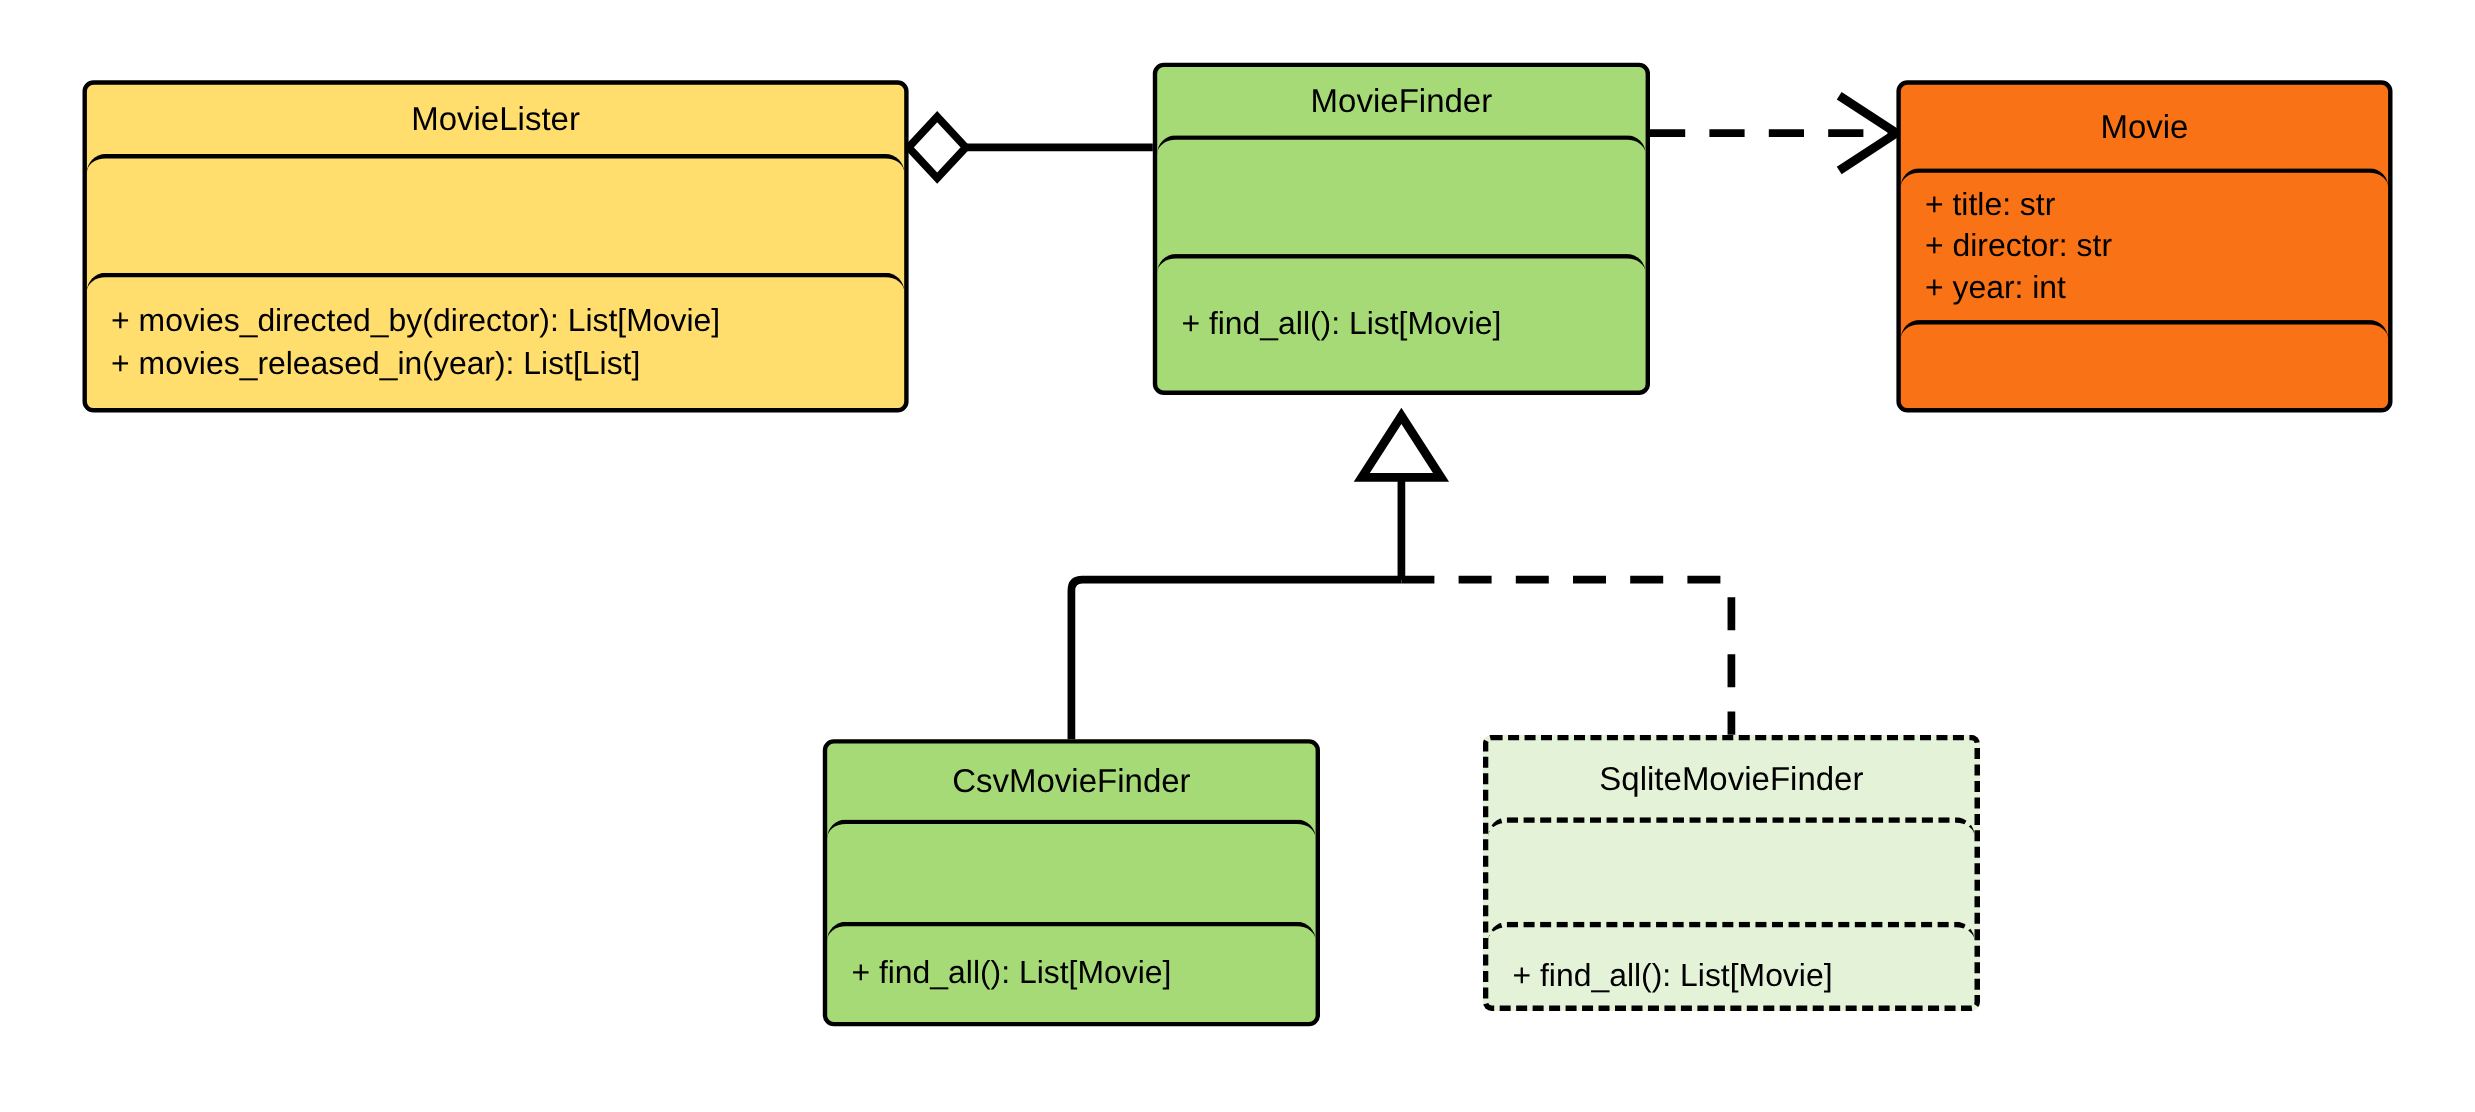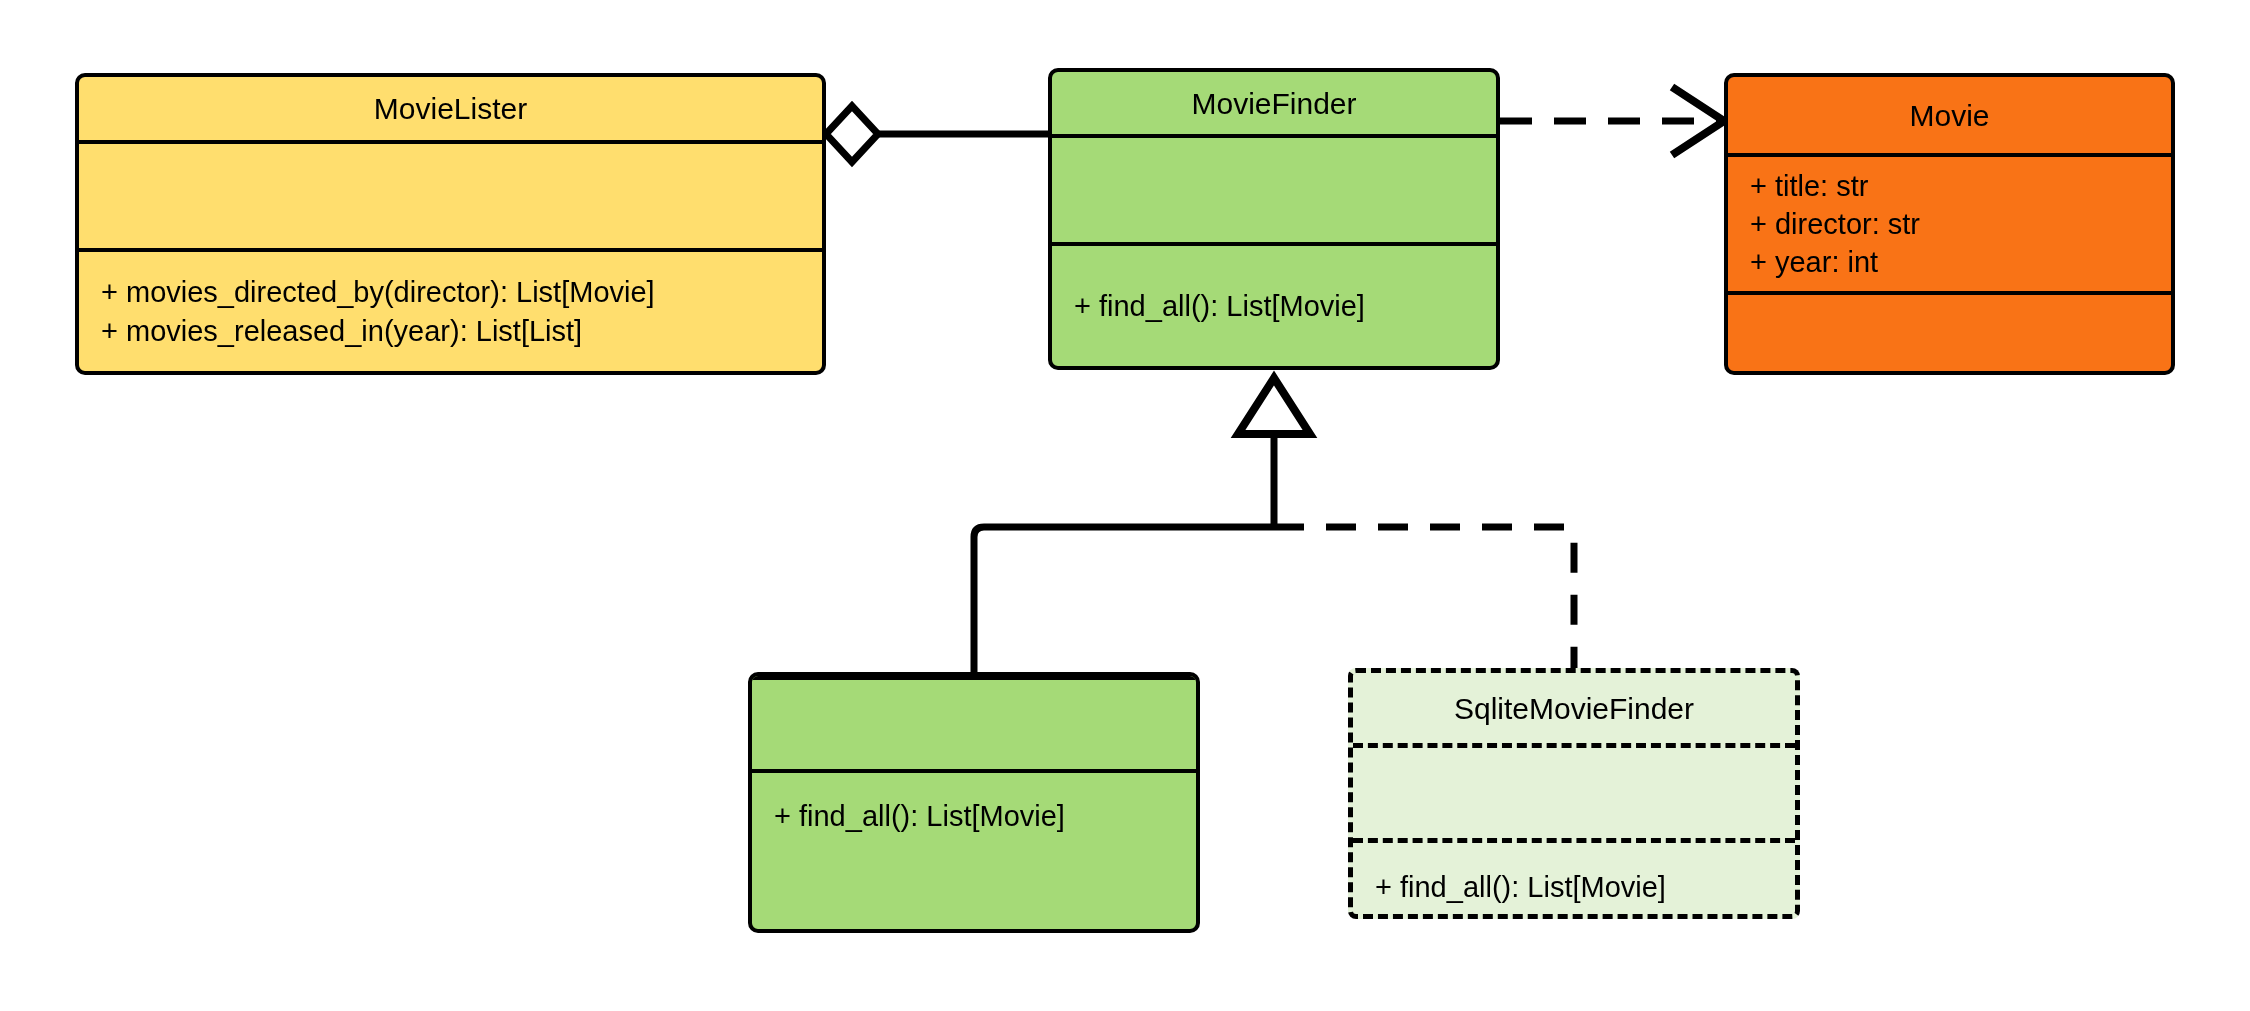--- a/index.html
+++ b/index.html
@@ -38,20 +38,21 @@
   .uml-class.dashed {
     border-style: dashed;
     border-width: 5px;
     border-radius: 8px;
   }
   .compartment {
     box-sizing: border-box;
     display: flex;
     flex-direction: column;
     justify-content: center;
+    border-radius: 17px;
   }
   .compartment.name-comp {
     align-items: center;
     justify-content: center;
   }
   .compartment.divided {
     border-top: 4px solid #000000;
   }
   .uml-class.dashed .compartment.divided {
     border-top: 5px dashed #000000;
@@ -110,21 +111,21 @@
     <div class="compartment name-comp" style="height:63px;">
       <span class="class-name">MovieLister</span>
     </div>
     <div class="compartment divided" style="height:108px;"></div>
     <div class="compartment divided members-list" style="height:123px;">
       <div class="member-line">+ movies_directed_by(director): List[Movie]</div>
       <div class="member-line">+ movies_released_in(year): List[List]</div>
     </div>
   </div>
 
-  <div class="uml-class" id="cls-movie-finder" style="left:1048px; top:68px; width:452px; height:302px; background:#a5da77;">
+  <div class="uml-class" id="cls-movie-finder" style="left:1048px; top:57px; width:452px; height:302px; background:#a5da77;">
     <div class="compartment name-comp" style="height:62px;">
       <span class="class-name">MovieFinder</span>
     </div>
     <div class="compartment divided" style="height:108px;"></div>
     <div class="compartment divided members-list" style="height:124px;">
       <div class="member-line">+ find_all(): List[Movie]</div>
     </div>
   </div>
 
   <div class="uml-class" id="cls-movie" style="left:1724px; top:73px; width:451px; height:302px; background:#f97316;">
@@ -133,20 +134,23 @@
     </div>
     <div class="compartment divided members-list" style="height:138px;">
       <div class="member-line">+ title: str</div>
       <div class="member-line">+ director: str</div>
       <div class="member-line">+ year: int</div>
     </div>
     <div class="compartment divided" style="height:80px;"></div>
   </div>
 
   <div class="uml-class" id="cls-csv-movie-finder" style="left:748px; top:672px; width:452px; height:261px; background:#a5da77;">
+    <div class="compartment name-comp" style="height:69px;">
+      <span class="class-name">CsvMovieFinder</span>
+    </div>
     <div class="compartment divided" style="height:93px;"></div>
     <div class="compartment divided members-list" style="height:91px;">
       <div class="member-line">+ find_all(): List[Movie]</div>
     </div>
   </div>
 
   <div class="uml-class dashed" id="cls-sqlite-movie-finder" style="left:1348px; top:668px; width:452px; height:251px; background:#e4f2d8;">
     <div class="compartment name-comp" style="height:70px;">
       <span class="class-name">SqliteMovieFinder</span>
     </div>

